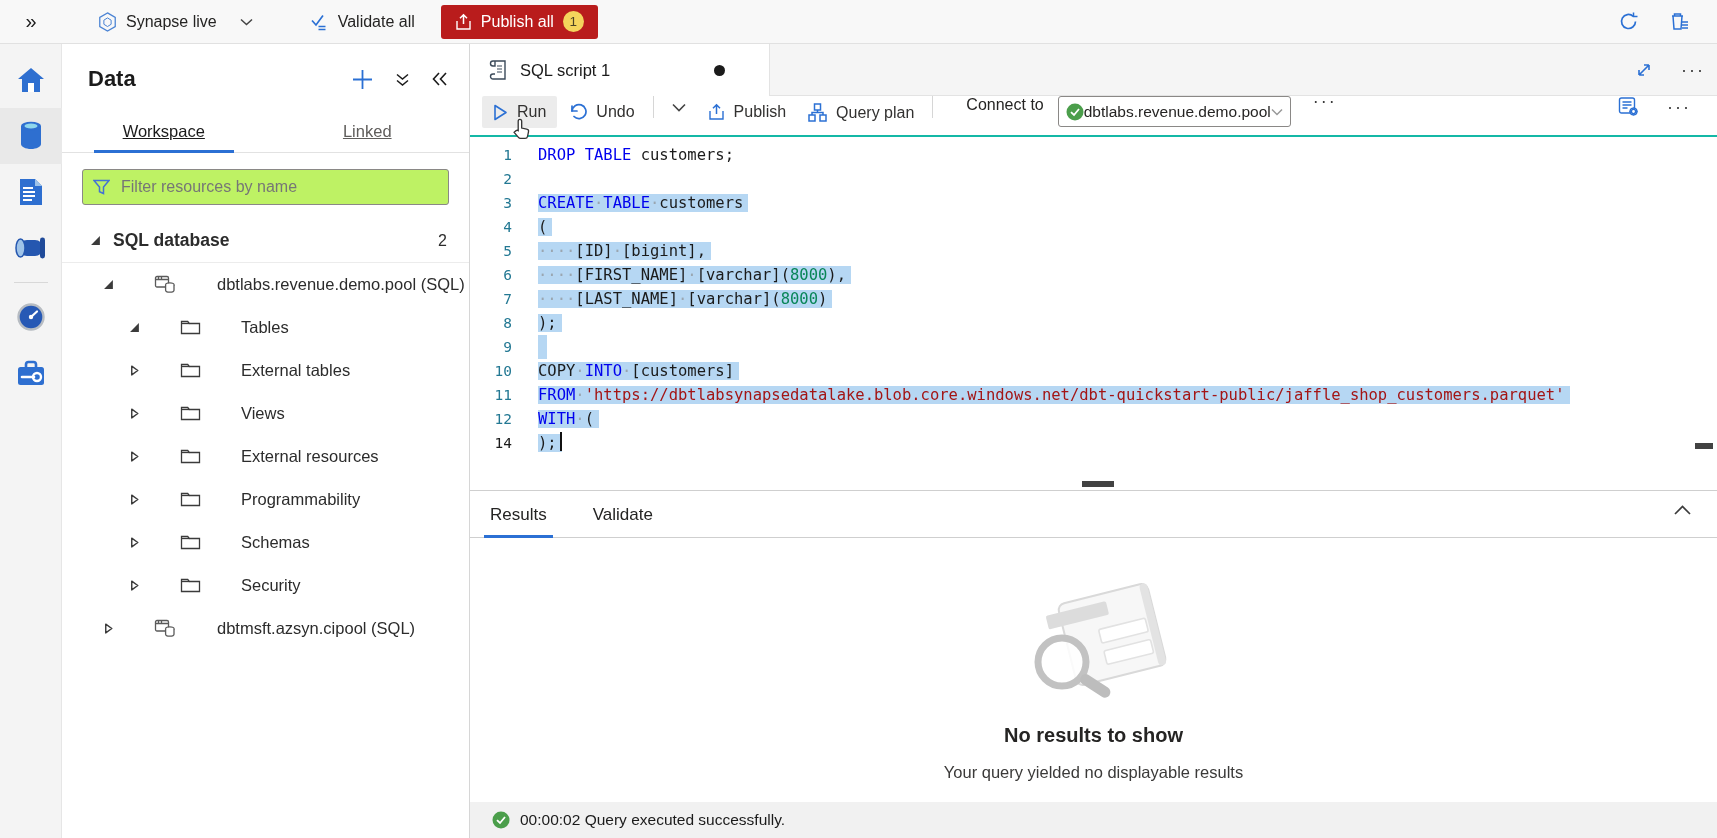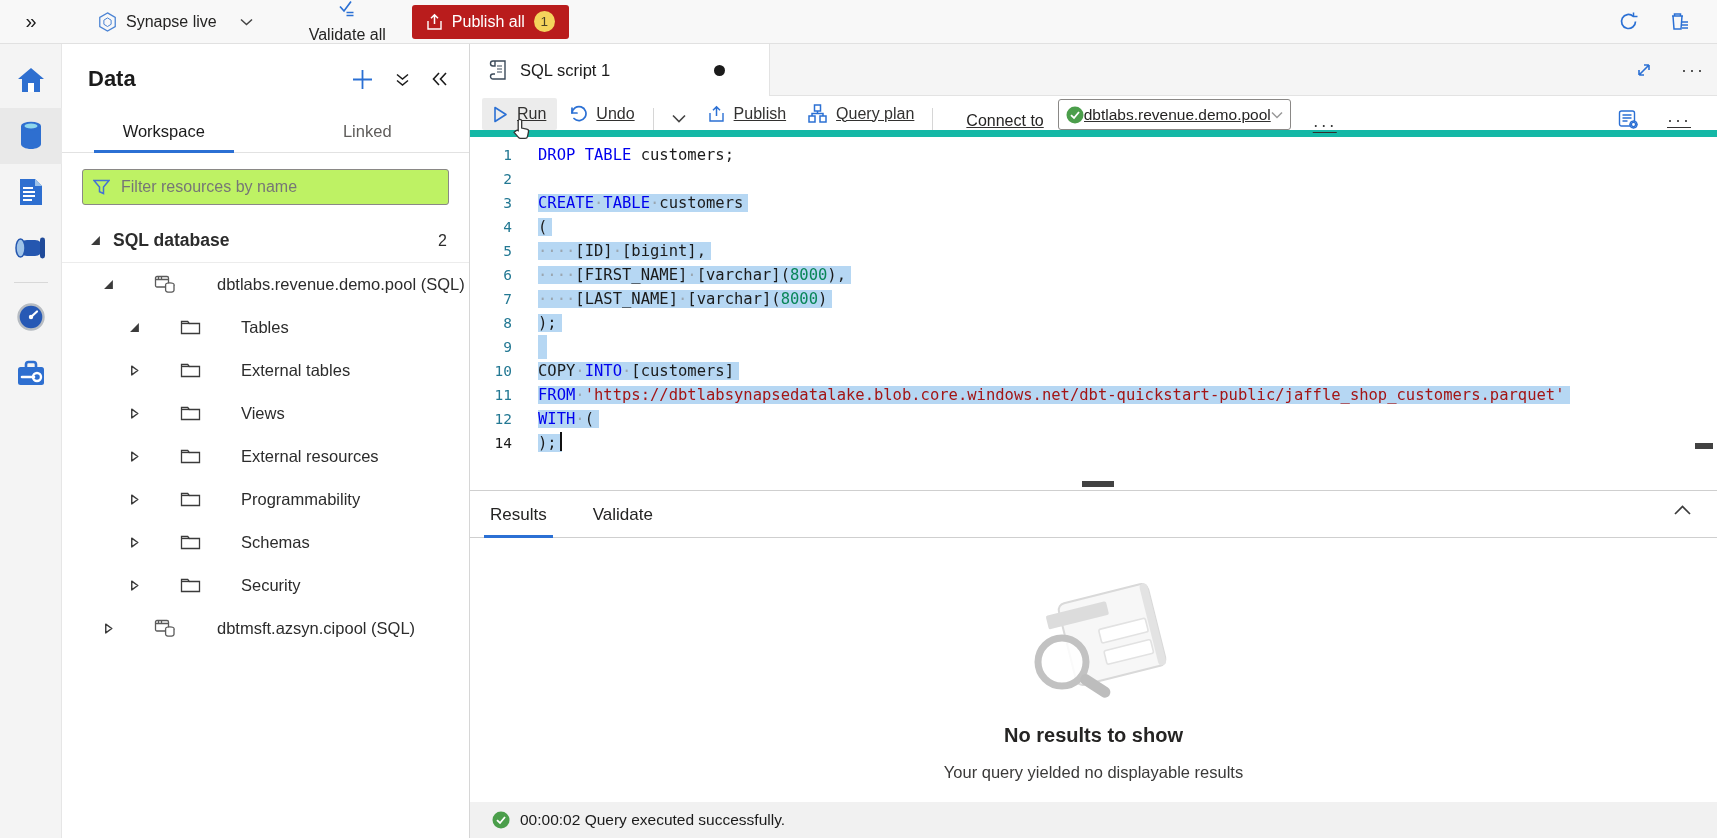--- a/index.html
+++ b/index.html
@@ -10,21 +10,21 @@
     background:#fff; color:#252423; position:relative;
   }
   svg { display:block; }
 
   
   .topbar { height:44px; background:#f8f8f8; border-bottom:1px solid #e1e1e1;
             display:flex; align-items:center; }
   .rail-toggle { width:62px; display:flex; justify-content:center; font-size:20px; color:#1b1b1b; cursor:pointer; }
   .mode-btn { display:flex; align-items:center; gap:9px; margin-left:36px; font-size:16px; color:#252423; }
   .mode-btn .chev { margin-left:14px; }
-  .validate-btn { display:flex; align-items:center; gap:9px; margin-left:56px; font-size:16px;flex-direction:column; }
+  .validate-btn { display:flex; align-items:center; gap:9px; margin-left:56px; font-size:16px; }
   .publishall-btn { display:flex; align-items:center; gap:9px; margin-left:26px; height:34px;
                     background:#b91c1c; color:#fff; padding:0 14px; border-radius:3px; font-size:16px; }
   .badge { min-width:21px; height:21px; border-radius:11px; background:#f4d45c; color:#4a4325;
            font-size:13.5px; display:flex; align-items:center; justify-content:center; padding:0 5px; }
   .topbar-right { margin-left:auto; display:flex; align-items:center; gap:30px; margin-right:28px; }
 
   
   .main { display:flex; height:794px; }
 
   
@@ -33,21 +33,21 @@
   .rail-item { width:62px; height:56px; display:flex; align-items:center; justify-content:center; cursor:pointer; }
   .rail-item.active { background:#e9e9e9; }
   .rail-divider { width:34px; height:1px; background:#d8d8d8; margin:6px 0; }
 
   
   .datapanel { width:408px; border-right:1px solid #d6d6d6; display:flex; flex-direction:column; background:#fff; }
   .dp-header { display:flex; align-items:center; padding:22px 22px 0 26px; }
   .dp-title { font-size:22px; font-weight:bold; color:#1b1b1b; }
   .dp-actions { margin-left:auto; display:flex; align-items:center; gap:22px; }
   .dp-tabs { display:flex; margin-top:20px; border-bottom:1px solid #e2e2e2; }
-  .dp-tab { width:50%; text-align:center; font-size:16.5px; padding:10px 0 11px; color:#5f5d5b; cursor:pointer; position:relative; }
+  .dp-tab { width:50%; text-align:center; font-size:16.5px; padding:10px 0 11px; color:#5f5d5b; cursor:pointer; position:relative;text-decoration:underline; }
   .dp-tab.active { color:#1b1b1b; }
   .dp-tab.active::after { content:""; position:absolute; left:32px; right:32px; bottom:-1px; height:3px; background:#2b70d4; }
   .filter-wrap { margin:16px 20px 6px 20px; border:1px solid #8a8886; border-radius:3px; height:36px;
                  display:flex; align-items:center; padding:0 10px; gap:9px; background:#bef264; }
   .filter-input { border:none; outline:none; flex:1; font-size:16px; font-family:"Liberation Sans",sans-serif; color:#252423; background:transparent; }
   .filter-input::placeholder { color:#767676; }
   .tree { margin-top:8px; font-size:16.5px; color:#2c2c2c; }
   .tree-section { display:flex; align-items:center; height:44px; padding:0 22px 0 28px; border-bottom:1px solid #ececec; }
   .tree-section .lbl { font-weight:bold; font-size:17.5px; margin-left:12px; }
   .tree-section .count { margin-left:auto; font-size:16px; color:#2c2c2c; }
@@ -60,22 +60,22 @@
 
   
   .workarea { flex:1; min-width:0; display:flex; flex-direction:column; background:#fff; }
 
   .tabrow { height:52px; background:#f5f5f5; border-bottom:1px solid #e3e3e3; display:flex; position:relative; }
   .doc-tab { width:300px; background:#fff; margin-bottom:-1px; border-right:1px solid #e3e3e3;
              display:flex; align-items:center; padding:0 18px; gap:12px; font-size:16.5px; color:#1b1b1b; }
   .doc-tab .dirty-dot { margin-left:auto; margin-right:26px; width:11px; height:11px; border-radius:50%; background:#1b1b1b; }
   .tabrow-icons { position:absolute; right:12px; top:0; height:52px; display:flex; align-items:center; gap:28px; }
 
-  .toolbar { height:41px; display:flex; align-items:flex-end; padding-left:12px; border-bottom:7px solid #14b8a6;
-             font-size:16px; color:#323130; position:relative;text-decoration:underline; }
+  .toolbar { height:41px; display:flex; align-items:flex-start; padding-left:12px; border-bottom:2px solid #14b8a6;
+             font-size:16px; color:#323130; position:relative; }
   .tbtn { display:flex; align-items:center; gap:9px; padding:7px 11px; border-radius:2px; cursor:pointer; }
   .tbtn.hovered { background:#ececec; }
   .tb-sep { width:1px; height:22px; background:#d6d6d6; margin:0 7px; }
   .connect-label { margin-left:26px; margin-right:14px; color:#252423; }
   .conn-dd { border:1px solid #8a8886; border-radius:3px; height:31px; display:flex; align-items:center;
              padding:0 7px; cursor:pointer; background:#fff; }
   .conn-dd .conn-text { font-size:15.5px; color:#252423; max-width:196px; overflow:hidden; white-space:nowrap; }
   .ellipsis { color:#3b3b3b; font-size:18px; letter-spacing:2px; cursor:pointer; line-height:10px; }
   .toolbar-right { margin-left:auto; display:flex; align-items:center; gap:28px; margin-right:26px; }
 

